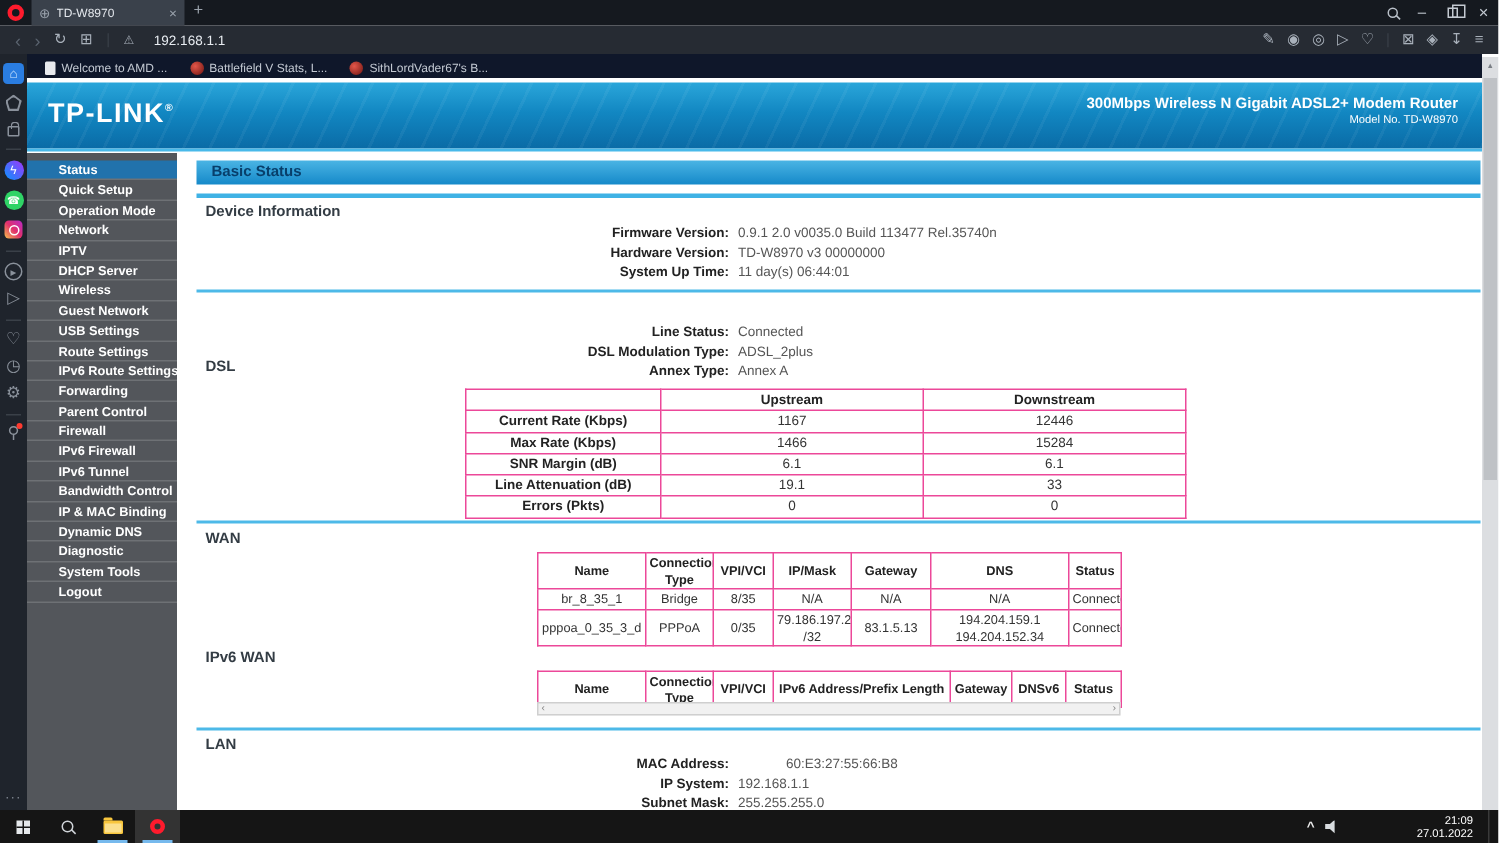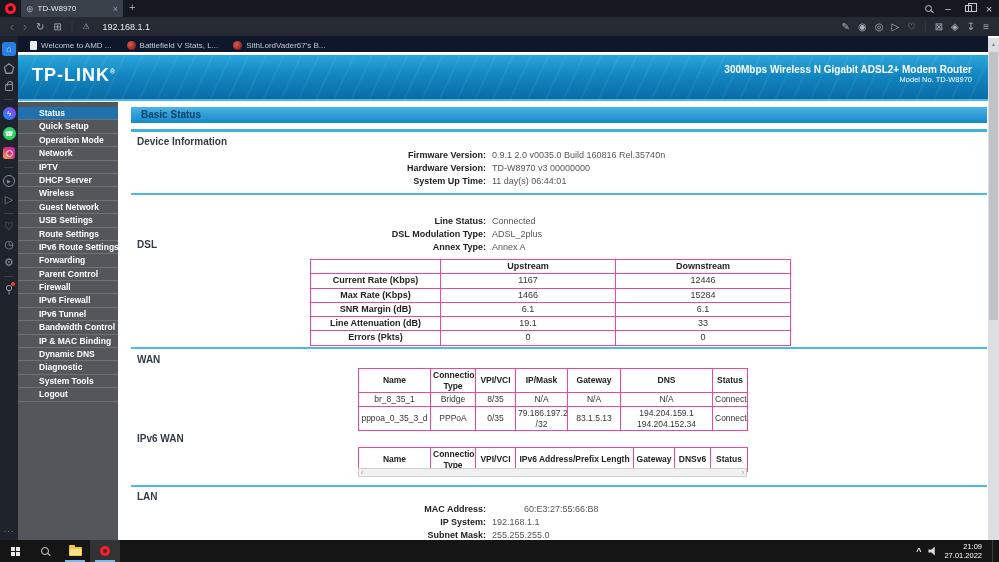--- a/index.html
+++ b/index.html
@@ -107,21 +107,21 @@
   .winlogo::after { content:''; position:absolute; top:4px; left:0; height:1px; width:9px; background:#151515; }
   .tb-mag { width:8px; height:8px; border:1px solid #cfd3d8; border-radius:50%; position:relative; }
   .tb-mag::after { content:''; position:absolute; width:4px; height:1px; background:#cfd3d8; transform:rotate(45deg); right:-3px; bottom:-1px; }
   .folder { width:13px; height:9px; background:#f8c63d; border-radius:1px; position:relative; }
   .folder::before { content:''; position:absolute; left:0; top:-2px; width:6px; height:2px; background:#f8c63d; border-radius:1px 1px 0 0; }
   .folder::after { content:''; position:absolute; left:1px; top:2px; width:11px; height:6px; background:#fbe08e; }
   .opera-tb { width:10px; height:10px; border:3px solid #ff1b2d; border-radius:50%; }
   .tb-right { margin-left:auto; display:flex; align-items:center; gap:7px; padding-right:4px; }
   .tb-chevron { color:#e8e8e8; font-size:9px; font-weight:bold; }
   .speaker { width:9px; height:9px; background:#d8dcdf; clip-path:polygon(0 32%,35% 32%,70% 0,70% 100%,35% 68%,0 68%); }
-  .clock { text-align:right; color:#fff; font-size:7.5px; line-height:9px; padding-right:3px; }
+  .clock { text-align:right; color:#fff; font-size:7.5px; line-height:9px; padding-right:3px;margin-left:45px; }
   .show-desktop { width:3px; height:22px; border-left:1px solid #3a3a3a; }
 </style>
 </head>
 <body>
 
 <div class="abs" id="titlebar">
   <div class="abs opera-logo"></div>
   <div class="abs tab">
     <span class="tab-favicon">⊕</span>
     <span class="tab-title">TD-W8970</span>
@@ -239,21 +239,21 @@
     <div class="nav-item">System Tools</div>
     <div class="nav-item">Logout</div>
   </div>
 
   <div class="abs status-bar">Basic Status</div>
   <div class="abs thick-line"></div>
 
   <div class="abs sec-title" style="top:84px;">Device Information</div>
   <div class="abs info-row" style="top:98px;">
     <span class="lbl">Firmware Version:</span>
-    <span class="val">0.9.1 2.0 v0035.0 Build 160816 Rel.35740n</span>
+    <span class="val">0.9.1 2.0 v0035.0 Build 113477 Rel.35740n</span>
   </div>
   <div class="abs info-row" style="top:111px;">
     <span class="lbl">Hardware Version:</span>
     <span class="val">TD-W8970 v3 00000000</span>
   </div>
   <div class="abs info-row" style="top:124px;">
     <span class="lbl">System Up Time:</span>
     <span class="val">11 day(s) 06:44:01</span>
   </div>
   <div class="abs sec-line" style="top:141px;"></div>

